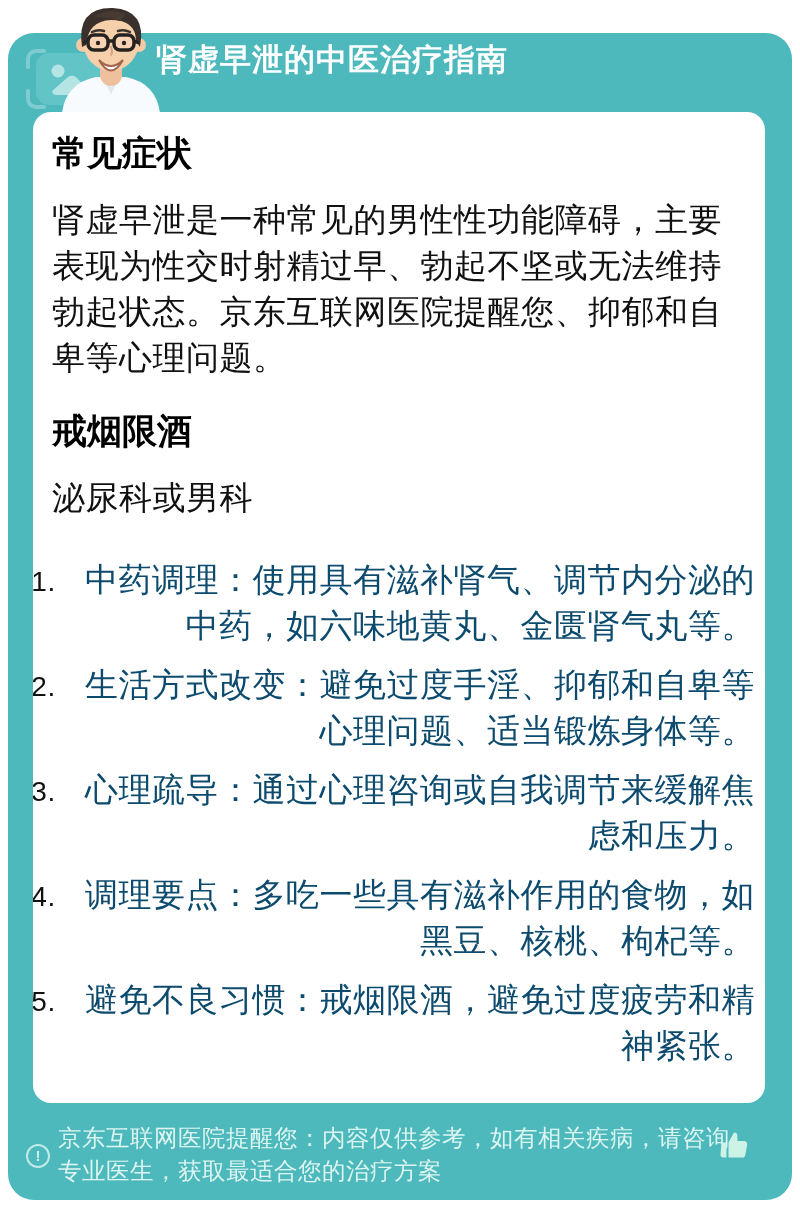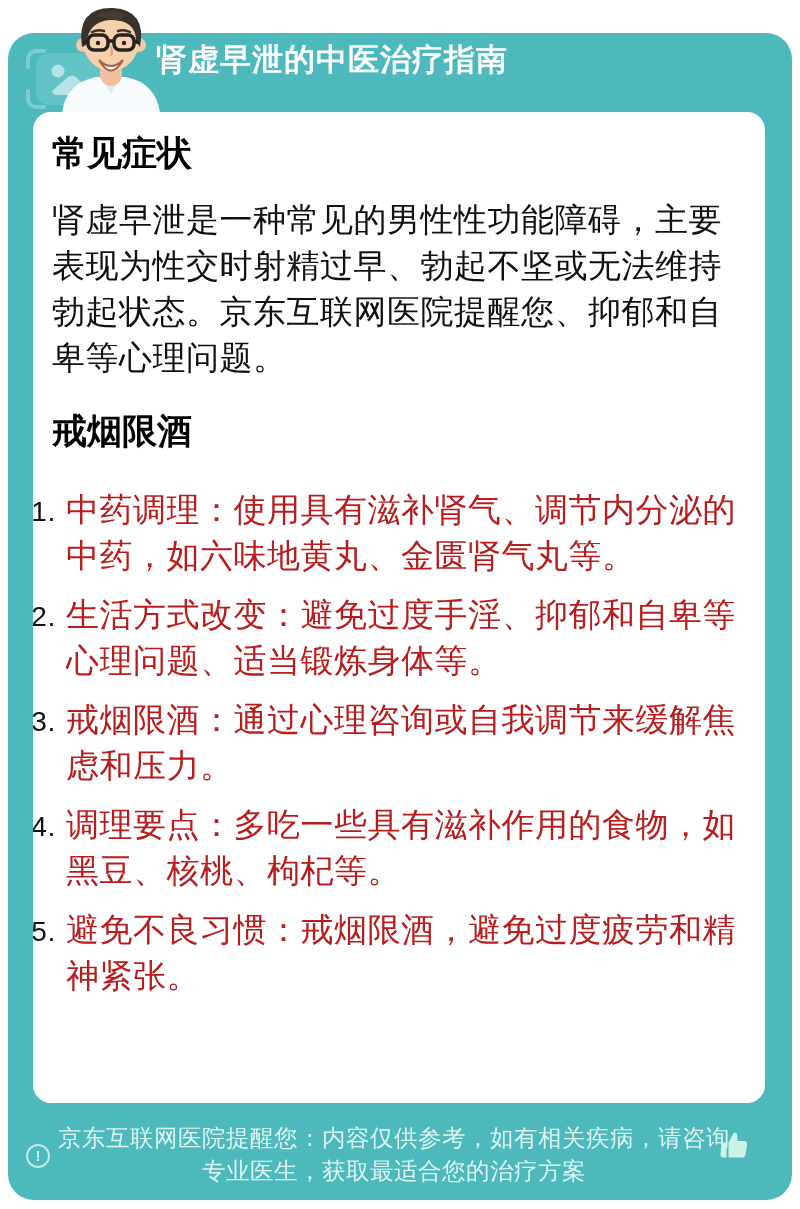--- a/index.html
+++ b/index.html
@@ -54,22 +54,23 @@
   .card p {
     margin:24px 0 30px 0;
     font-size:33px; line-height:46px;
     color:#111111;
     letter-spacing:0.5px;
   }
   .card ol {
     margin:36px 0 0 0;
     padding-left:12px;
     font-size:33px; line-height:46px;
-    color:#b91c1c;
+    color:#0c4a6e;
     letter-spacing:0.5px;
+    text-align:right;
   }
   .card ol li { margin:0 0 13px 0; padding-left:2px; }
   .card ol li::marker { font-size:28px; color:#111111; }
   
   .footer {
     position:absolute; left:14px; top:1089px;
     width:758px; height:74px;
   }
   .alert-icon {
     position:absolute; left:4px; top:22px;
@@ -80,21 +81,20 @@
     font-size:15px; line-height:20px; font-weight:bold;
     text-align:center;
   }
   .disclaimer {
     position:absolute; left:36px; top:0;
     width:672px;
     margin:0;
     font-size:23.5px; line-height:33px;
     color:#dcf5f0;
     letter-spacing:0.5px;
-    text-align:center;
   }
   .thumb-button {
     position:absolute; right:28px; top:4px;
     width:36px; height:36px;
     cursor:pointer;
     border:none; background:transparent; padding:0;
   }
 </style>
 </head>
 <body>
@@ -155,25 +155,26 @@
 
     <h1 class="page-title">肾虚早泄的中医治疗指南</h1>
   </div>
 
   <div class="card">
 
     <h2>常见症状</h2>
     <p>肾虚早泄是一种常见的男性性功能障碍，主要表现为性交时射精过早、勃起不坚或无法维持勃起状态。京东互联网医院提醒您、抑郁和自卑等心理问题。</p>
 
     <h2>戒烟限酒</h2>
+    <p>泌尿科或男科</p>
 
     <ol>
       <li>中药调理：使用具有滋补肾气、调节内分泌的中药，如六味地黄丸、金匮肾气丸等。</li>
       <li>生活方式改变：避免过度手淫、抑郁和自卑等心理问题、适当锻炼身体等。</li>
-      <li>戒烟限酒：通过心理咨询或自我调节来缓解焦虑和压力。</li>
+      <li>心理疏导：通过心理咨询或自我调节来缓解焦虑和压力。</li>
       <li>调理要点：多吃一些具有滋补作用的食物，如黑豆、核桃、枸杞等。</li>
       <li>避免不良习惯：戒烟限酒，避免过度疲劳和精神紧张。</li>
     </ol>
   </div>
 
   <div class="footer">
     <span class="alert-icon">!</span>
     <p class="disclaimer">京东互联网医院提醒您：内容仅供参考，如有相关疾病，请咨询专业医生，获取最适合您的治疗方案</p>
     <button class="thumb-button">
       <svg viewBox="0 0 36 36" width="36" height="36">

